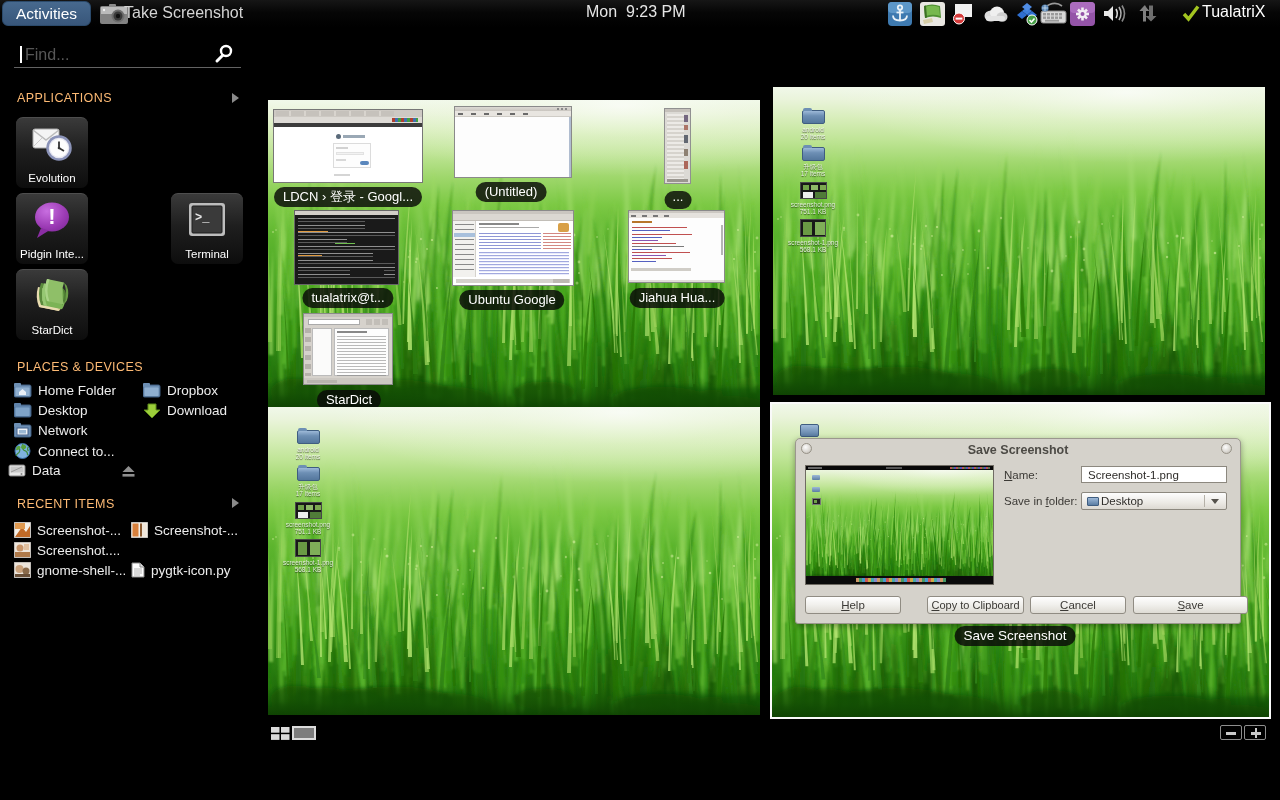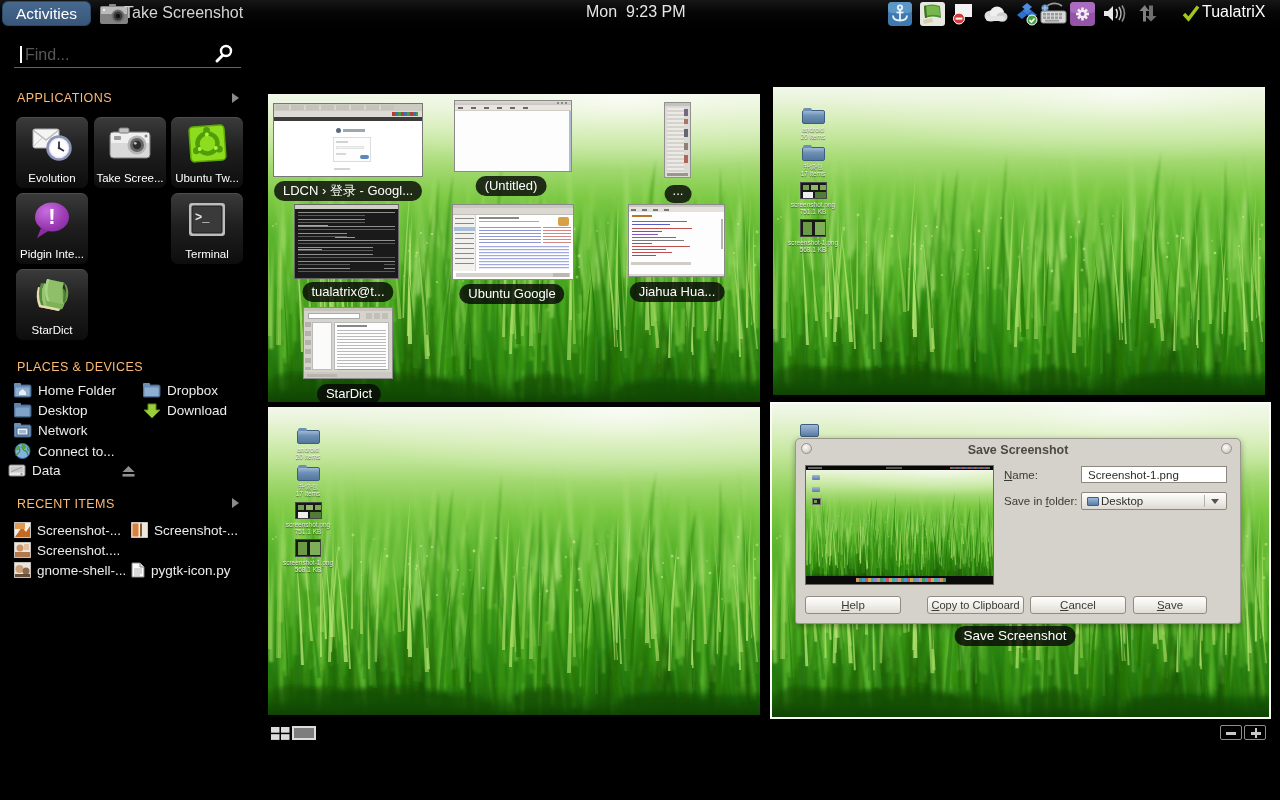--- a/index.html
+++ b/index.html
@@ -965,55 +965,20 @@
           <rect x="4" y="8" width="26" height="19" rx="2" fill="#f4f4f4" stroke="#aaa"></rect>
           <path d="M4 9 L17 19 L30 9" stroke="#bbb" fill="none" stroke-width="1.5"></path>
           <path d="M4 26 L13 17 M30 26 L21 17" stroke="#ccc" fill="none"></path>
           <circle cx="30" cy="27" r="11.5" fill="#e8e8f2" stroke="#8b93b8" stroke-width="2.5"></circle>
           <circle cx="30" cy="27" r="9" fill="#fdfdfd"></circle>
           <path d="M30 20.5 V27 l5 3" stroke="#333" stroke-width="1.8" fill="none"></path>
           <circle cx="30" cy="27" r="1.3" fill="#333"></circle>
         </svg>
         <div class="lbl">Evolution</div>
       </div>
-<div class="tile" style="left:94px;top:90px">
-        <svg width="46" height="46" viewBox="0 0 46 46">
-          <rect x="3" y="11" width="40" height="26" rx="3.5" fill="#d9d9d9"></rect>
-          <rect x="3" y="11" width="40" height="26" rx="3.5" fill="none" stroke="#7c7c7c"></rect>
-          <rect x="4" y="12" width="38" height="10" fill="#efefef"></rect>
-          <rect x="12" y="7" width="10" height="5" rx="1.5" fill="#c2c2c2" stroke="#7c7c7c"></rect>
-          <circle cx="30" cy="24" r="9.5" fill="#b5b5b5"></circle>
-          <circle cx="30" cy="24" r="7" fill="#666"></circle>
-          <circle cx="30" cy="24" r="4.2" fill="#2c2c2c"></circle>
-          <circle cx="28.3" cy="22.3" r="1.4" fill="#bfbfbf"></circle>
-          <rect x="7" y="15" width="7" height="4" rx="1" fill="#9a9a9a"></rect>
-          <circle cx="39" cy="15" r="1.5" fill="#888"></circle>
-        </svg>
-        <div class="lbl">Take Scree...</div>
-      </div>
-<div class="tile" style="left:171px;top:90px">
-        <svg width="46" height="46" viewBox="0 0 46 46">
-          <g transform="rotate(-4 23 23)">
-            <rect x="6" y="5" width="35" height="35" rx="4" fill="#8edc1e"></rect>
-            <rect x="6" y="5" width="35" height="35" rx="4" fill="none" stroke="#5da800" stroke-width="1.5"></rect>
-            <g fill="#4f9e07">
-              <circle cx="23.5" cy="22.5" r="10" fill="none" stroke="#4f9e07" stroke-width="4.5"></circle>
-              <circle cx="23.5" cy="9.5" r="3.4"></circle>
-              <circle cx="12" cy="29" r="3.4"></circle>
-              <circle cx="35" cy="29" r="3.4"></circle>
-            </g>
-            <g fill="#aef046">
-              <circle cx="23.5" cy="13.5" r="2"></circle>
-              <circle cx="15.5" cy="27.5" r="2"></circle>
-              <circle cx="31.5" cy="27.5" r="2"></circle>
-            </g>
-          </g>
-        </svg>
-        <div class="lbl">Ubuntu Tw...</div>
-      </div>
 <div class="tile" style="left:16px;top:166px">
         <svg width="46" height="46" viewBox="0 0 46 46">
           <defs>
             <radialGradient id="pdg" cx=".35" cy=".3" r=".9">
               <stop offset="0" stop-color="#c86ee0"></stop>
               <stop offset=".6" stop-color="#9c3bb5"></stop>
               <stop offset="1" stop-color="#7c2697"></stop>
             </radialGradient>
           </defs>
           <ellipse cx="23" cy="20" rx="17" ry="14.5" fill="url(#pdg)"></ellipse>
@@ -1115,21 +1080,21 @@
         </svg>gnome-shell-...</div>
 <div class="prow" style="left:131px;top:535px"><svg width="14" height="16" viewBox="0 0 14 16">
           <path d="M1 1 h8 l4 4 v10 h-12 z" fill="#fdfdfd" stroke="#8a8a8a"></path>
           <path d="M9 1 v4 h4" fill="#e0e0e0" stroke="#8a8a8a"></path>
           <g stroke="#b5b5b5">
             <path d="M3 7h8M3 9h8M3 11h8M3 13h6"></path>
           </g>
         </svg>pygtk-icon.py</div>
 </div>
 
-<div class="ws" style="left:268px;top:94px;width:584px;height:308px">
+<div class="ws" style="left:268px;top:100px;width:584px;height:308px">
 <svg class="wsbg" width="492" height="308">
         <use href="#grass"></use>
       </svg>
 
 <div class="win" style="left:5px;top:9px;width:150px;height:74px;background:#fff;border-color:#777">
  <div style="position:absolute;left:0;top:0;right:0;height:7px;background:#cdc9c3"></div>
  <div style="position:absolute;left:2px;top:1px;width:118px;height:5px;background:repeating-linear-gradient(90deg,#c6c2bc 0 13px,#d8d4ce 13px 15px)"></div>
  <div style="position:absolute;left:0;top:7px;right:0;height:6px;background:#dedbd6"></div>
  <div style="position:absolute;right:4px;top:8px;width:26px;height:4px;background:repeating-linear-gradient(90deg,#b04030 0 3px,#4070b0 3px 6px,#40a040 6px 9px)"></div>
  <div style="position:absolute;left:0;top:13px;right:0;height:4px;background:#3c3c3c"></div>
@@ -1326,21 +1291,21 @@
  <div class="dfield" style="left:208px;top:56px">Save in <span class="u">f</span>older:</div>
  <div style="position:absolute;left:285px;top:53px;width:146px;height:18px;background:linear-gradient(180deg,#fdfdfd,#eceae5 60%,#dcd9d2);border:1px solid #8c887f;border-radius:2px">
   <div style="position:absolute;left:5px;top:4px;width:12px;height:9px;background:linear-gradient(180deg,#9db9d8,#5b7da3);border:1px solid #3f5d80;border-radius:1px"></div>
   <div style="position:absolute;left:19px;top:2px;font-size:11.5px;color:#2f2d2a">Desktop</div>
   <div style="position:absolute;right:21px;top:2px;bottom:2px;width:1px;background:#b5b1a8"></div>
   <div style="position:absolute;right:7px;top:6px;width:0;height:0;border-top:5px solid #55524c;border-left:4px solid transparent;border-right:4px solid transparent"></div>
  </div>
  <div class="dbtn" style="left:9px;top:157px;width:96px"><span class="u">H</span>elp</div>
  <div class="dbtn" style="left:131px;top:157px;width:97px;font-size:11px"><span class="u">C</span>opy to Clipboard</div>
  <div class="dbtn" style="left:234px;top:157px;width:96px"><span class="u">C</span>ancel</div>
- <div class="dbtn" style="left:337px;top:157px;width:74px"><span class="u">S</span>ave</div>
+ <div class="dbtn" style="left:337px;top:157px;width:115px"><span class="u">S</span>ave</div>
 </div>
 <div class="pill" style="left:243px;top:222px;font-size:13.5px">Save Screenshot</div>
 </div>
 
 <svg style="position:absolute;left:271px;top:727px" width="19" height="13" viewBox="0 0 19 13">
       <rect x="0" y="0" width="8.5" height="5.7" fill="#dcdcdc"></rect>
       <rect x="10" y="0" width="8.5" height="5.7" fill="#dcdcdc"></rect>
       <rect x="0" y="7.2" width="8.5" height="5.7" fill="#dcdcdc"></rect>
       <rect x="10" y="7.2" width="8.5" height="5.7" fill="#dcdcdc"></rect>
     </svg>

